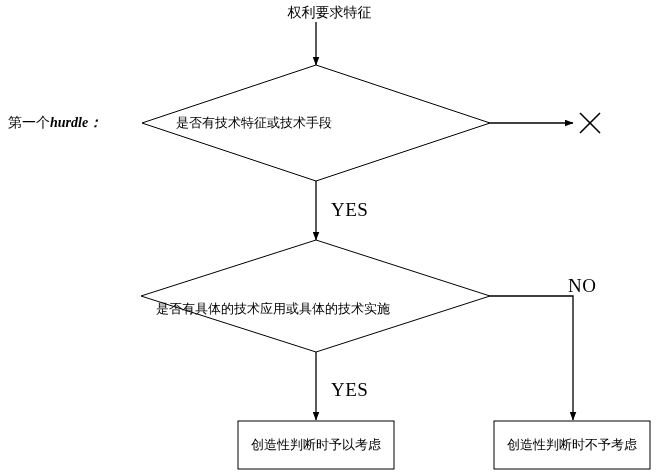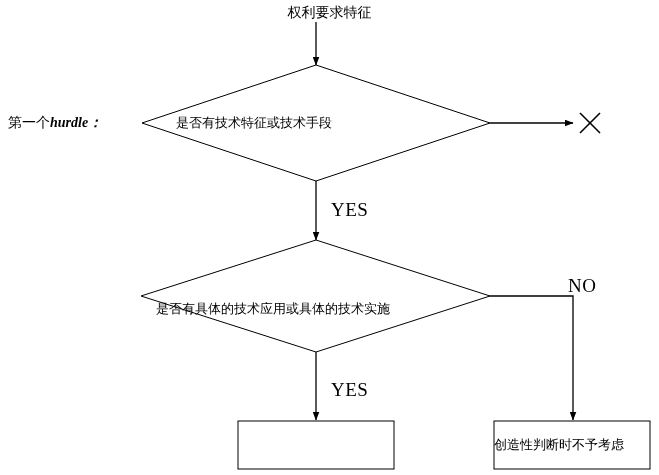--- a/index.html
+++ b/index.html
@@ -107,16 +107,17 @@
 
   <div class="txt edge-label" style="left:331px; top:200px;">YES</div>
 
 
   <div class="txt diamond-text cjk" style="left:156px; top:302px; width:320px;">是否有具体的技术应用或具体的技术实施</div>
 
   <div class="txt edge-label" style="left:520px; top:276px;margin-left:48px;">NO</div>
 
   <div class="txt edge-label" style="left:331px; top:380px;">YES</div>
 
+  <div class="txt box-text cjk" style="left:238px; top:438px; width:156px; text-align:center;">创造性判断时予以考虑</div>
 
-  <div class="txt box-text cjk" style="left:494px; top:438px; width:156px; ">创造性判断时不予考虑</div>
+  <div class="txt box-text cjk" style="left:494px; top:438px; width:156px; text-align:center;">创造性判断时不予考虑</div>
 
 </div>
 
 </body></html>

